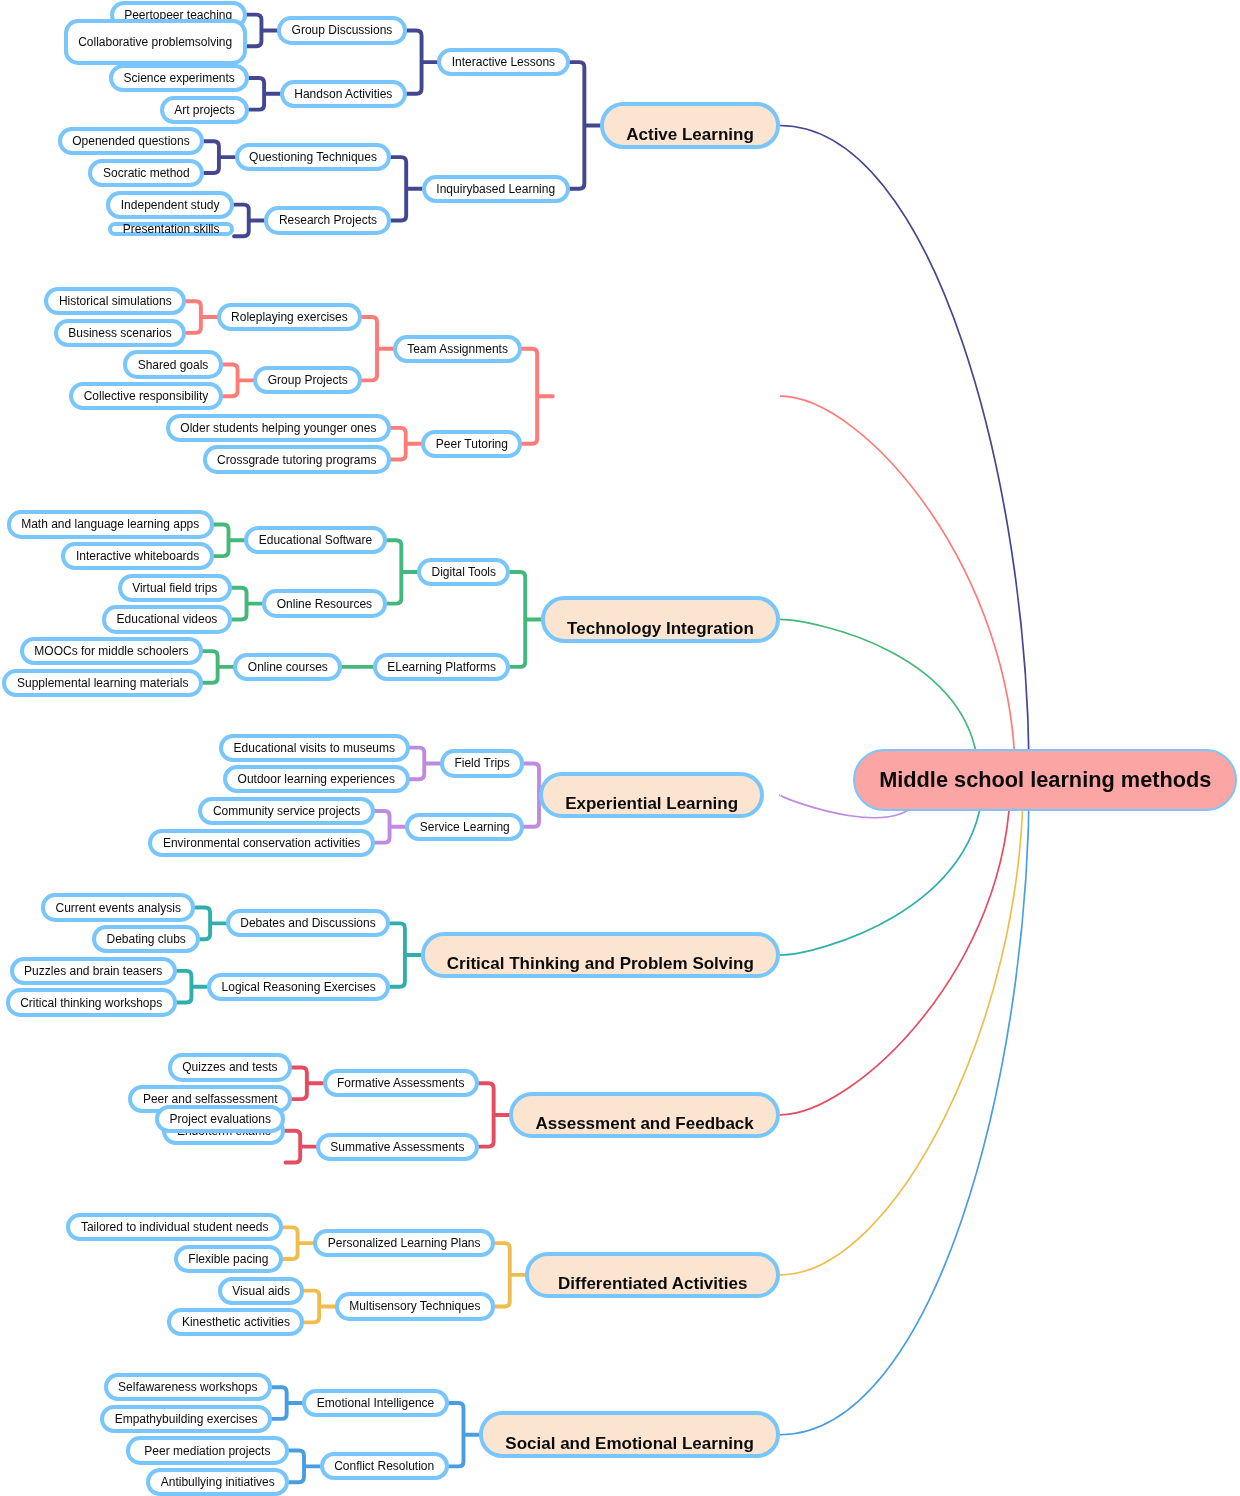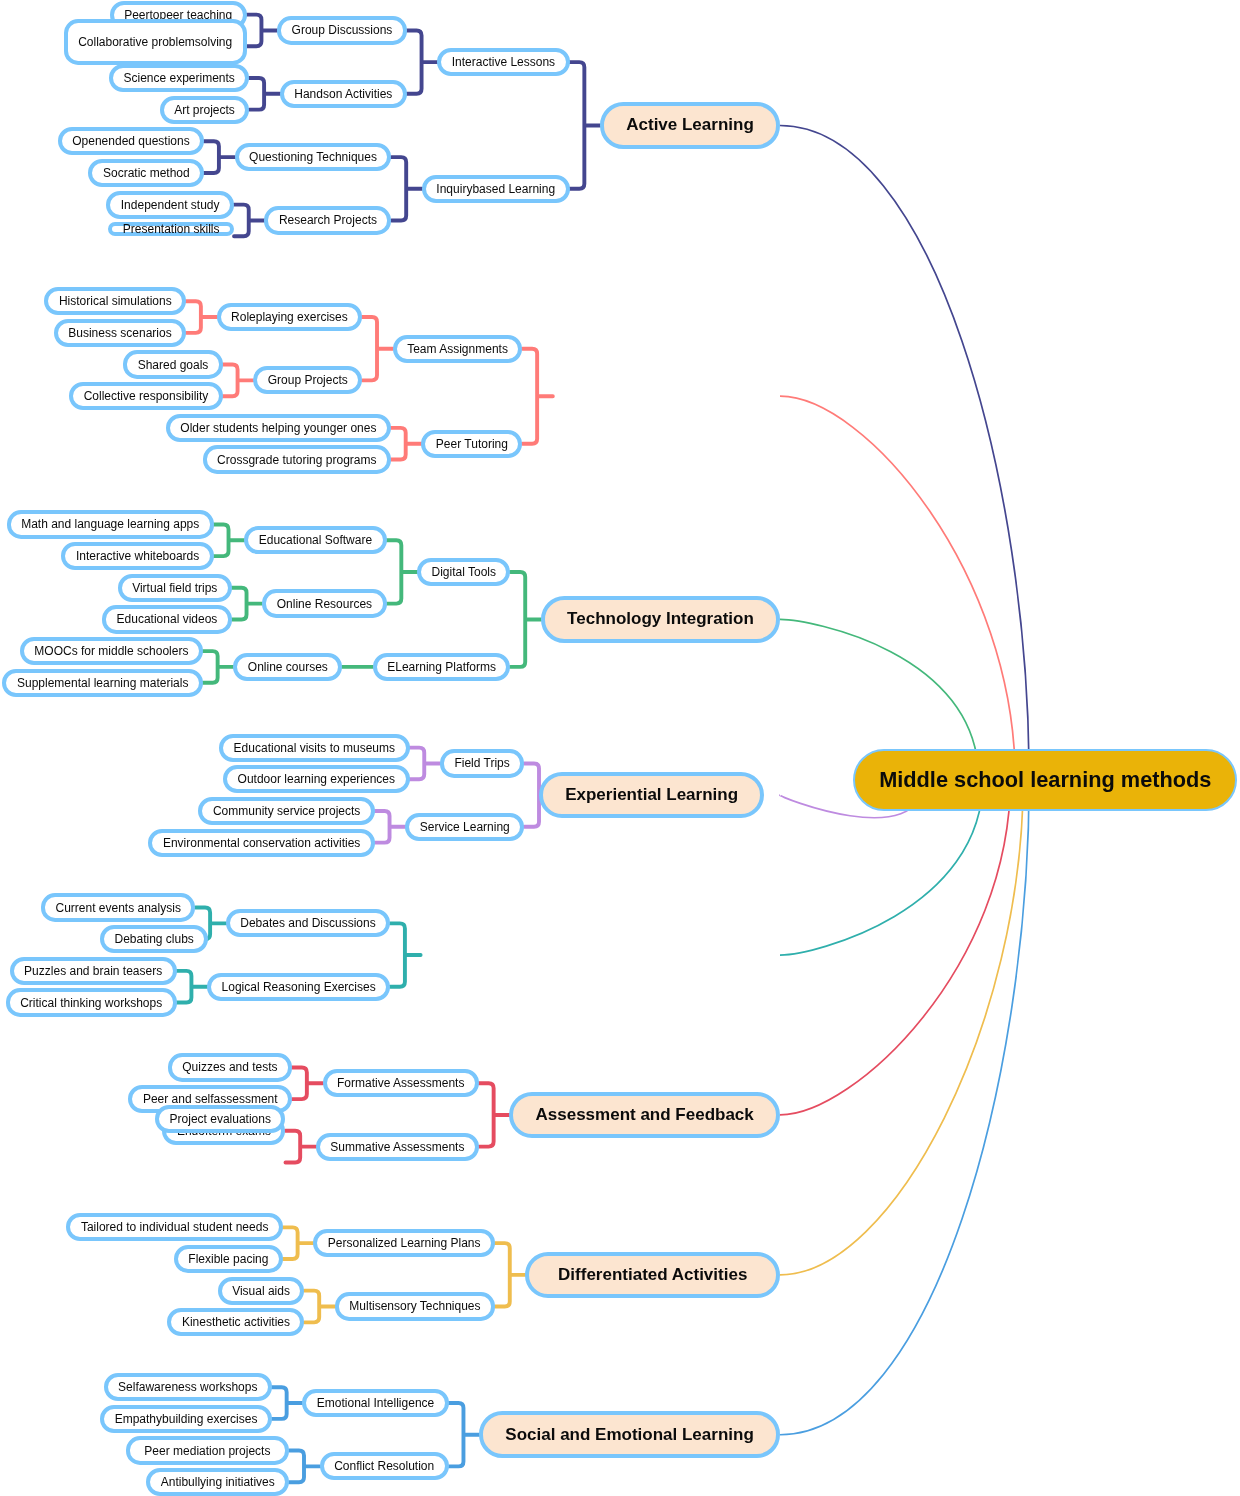--- a/index.html
+++ b/index.html
@@ -3,22 +3,22 @@
 <meta charset="utf-8">
 <style>
   html,body{margin:0;padding:0;background:#ffffff;}
   #canvas{position:relative;width:1240px;height:1496px;overflow:hidden;
           background:#ffffff;font-family:"Liberation Sans",sans-serif;}
   #edges{position:absolute;left:0;top:0;width:1240px;height:1496px;}
   .node{position:absolute;box-sizing:border-box;display:flex;align-items:center;
         justify-content:center;white-space:nowrap;background:#ffffff;
         border:4.2px solid #79c6fc;color:#0b0b0b;}
   .node.leaf{font-size:12px;line-height:1;}
-  .node.branch{font-size:17px;font-weight:bold;background:#fce5d0;}
-  .node.root{font-size:21.75px;font-weight:bold;background:#eab308;border-width:2.6px;}
+  .node.branch{font-size:17px;font-weight:bold;background:#fce5d0;align-items:flex-end;}
+  .node.root{font-size:21.75px;font-weight:bold;background:#fca5a5;border-width:2.6px;}
   .node span{pointer-events:none;}
 </style>
 </head>
 <body>
 
 <div id="canvas">
 <svg id="edges" xmlns="http://www.w3.org/2000/svg" width="1240" height="1496" viewBox="0 0 1240 1496">
 <path d="M 780 125.47749999999999 C 932.58585684 125.47749999999999 1029.1181872556326 480.87758054249997 1029.1181872556326 778.75" fill="none" stroke="#44468f" stroke-width="1.7"></path>
 <path d="M 780 396.20000000000005 C 865.5809552 396.20000000000005 1015.216614843096 574.86891315 1015.216614843096 778.75" fill="none" stroke="#ff7b78" stroke-width="1.7"></path>
 <path d="M 780 619.425 C 810.3318748 619.425 978.6468577175007 652.369731225 978.6468577175007 778.75" fill="none" stroke="#44b87b" stroke-width="1.7"></path>
@@ -63,20 +63,23 @@
 </svg>
 <div class="node branch" style="left:600.05px;top:102.22px;width:179.94px;height:46.5px;border-radius:23.25px">
       <span>Active Learning</span>
     </div>
 <div class="node branch" style="left:540.91px;top:596.17px;width:239.08px;height:46.5px;border-radius:23.25px">
       <span>Technology Integration</span>
     </div>
 <div class="node branch" style="left:539px;top:771.90px;width:225.29px;height:46.5px;border-radius:23.25px">
       <span>Experiential Learning</span>
     </div>
+<div class="node branch" style="left:420.61px;top:931.79px;width:359.38px;height:46.5px;border-radius:23.25px">
+      <span>Critical Thinking and Problem Solving</span>
+    </div>
 <div class="node branch" style="left:509.33px;top:1091.69px;width:270.66px;height:46.5px;border-radius:23.25px">
       <span>Assessment and Feedback</span>
     </div>
 <div class="node branch" style="left:525.47px;top:1251.59px;width:254.52px;height:46.5px;border-radius:23.25px">
       <span>Differentiated Activities</span>
     </div>
 <div class="node branch" style="left:479.16px;top:1411.48px;width:300.83px;height:46.5px;border-radius:23.25px">
       <span>Social and Emotional Learning</span>
     </div>
 <div class="node leaf" style="left:437.26px;top:48.04px;width:132.39px;height:28.2px;border-radius:14.1px">
@@ -201,21 +204,21 @@
     </div>
 <div class="node leaf" style="left:148.40px;top:828.55px;width:226.43px;height:28.2px;border-radius:14.1px">
       <span>Environmental conservation activities</span>
     </div>
 <div class="node leaf" style="left:225.80px;top:909.28px;width:164.40px;height:28.2px;border-radius:14.1px">
       <span>Debates and Discussions</span>
     </div>
 <div class="node leaf" style="left:41.01px;top:893.45px;width:154.39px;height:28.2px;border-radius:14.1px">
       <span>Current events analysis</span>
     </div>
-<div class="node leaf" style="left:100px;top:925.11px;width:108.39px;height:28.2px;border-radius:14.1px">
+<div class="node leaf" style="left:92px;top:925.11px;width:108.39px;height:28.2px;border-radius:14.1px">
       <span>Debating clubs</span>
     </div>
 <div class="node leaf" style="left:207.12px;top:972.61px;width:183.09px;height:28.2px;border-radius:14.1px">
       <span>Logical Reasoning Exercises</span>
     </div>
 <div class="node leaf" style="left:9.64px;top:956.78px;width:167.07px;height:28.2px;border-radius:14.1px">
       <span>Puzzles and brain teasers</span>
     </div>
 <div class="node leaf" style="left:5.65px;top:988.44px;width:171.06px;height:28.2px;border-radius:14.1px">
       <span>Critical thinking workshops</span>

